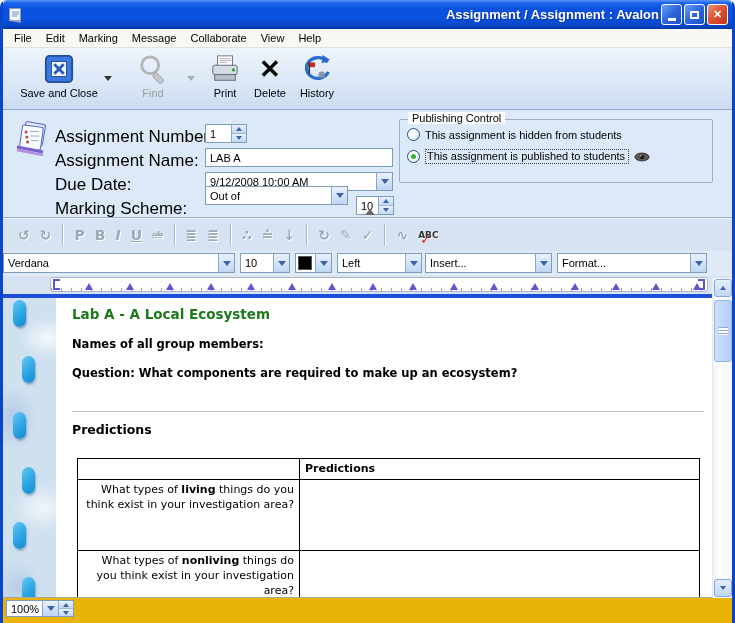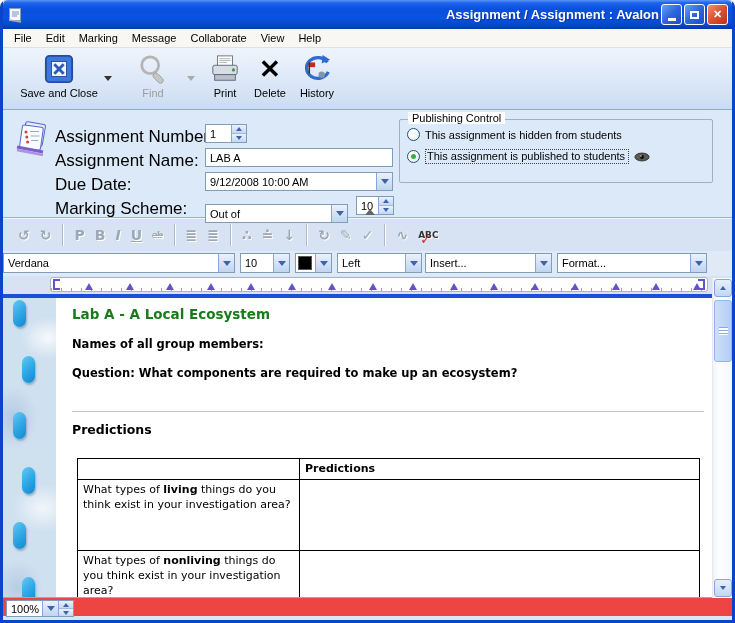--- a/index.html
+++ b/index.html
@@ -111,38 +111,38 @@
   .pill { position:absolute; width:13px; height:27px; border-radius:7px;
     background:linear-gradient(135deg,#66C8F2 0%,#2BA5E5 55%,#1388CC 100%); box-shadow:1px 2px 2px rgba(80,110,150,.45); }
   .doc-content { position:absolute; left:69px; top:0; right:28px; font-family:"DejaVu Sans", sans-serif; color:#000; }
   .doc-h1 { font-size:13.5px; font-weight:bold; margin-top:8px; }
   .doc-p  { font-size:11.5px; font-weight:bold; margin-top:15px; }
   .doc-hr { border:none; border-top:1px solid #C4C4C4; margin-top:31px; }
   .doc-h2 { font-size:12.5px; font-weight:bold; margin-top:10px; }
   .doc-table { border-collapse:collapse; margin-top:21px; margin-left:5px; width:623px;
     font-size:11px; font-family:"DejaVu Sans", sans-serif; }
   .doc-table td { border:1px solid #000; vertical-align:top; padding:2px 5px; line-height:15px; }
-  .doc-table .c1 { width:222px; }
+  .doc-table .c1 { width:222px;text-align:right; }
   .doc-table .hdr td { font-weight:bold; height:21px; }
   .doc-table .r1 td { height:71px; }
   .doc-table .r2 td { height:60px; }
 
   
   .vscroll { position:absolute; top:278px; right:0; width:20px; height:320px;
     background:linear-gradient(90deg,#F0F3F9,#FDFEFF 30%,#F4F7FC); border-left:1px solid #E4E9F2; z-index:6; }
   .sb-btn { position:absolute; left:1px; width:18px; height:18px; border:1px solid #88A5DE; border-radius:3px;
     background:linear-gradient(180deg,#E6EFFC,#C2D7F4); display:flex; align-items:center; justify-content:center; }
   .sb-btn.up { top:1px; } .sb-btn.down { bottom:1px; }
   .sb-thumb { position:absolute; left:1px; top:22px; width:18px; height:62px; border:1px solid #95B5E8; border-radius:3px;
     background:linear-gradient(90deg,#CDE0FB,#B3CDF6); }
   .sb-thumb::after { content:""; position:absolute; left:4px; top:26px; width:9px; height:8px;
     background:repeating-linear-gradient(180deg,#89AADB 0 1px,#fff 1px 3px); }
 
   
-  .status-bar { height:19px; background:#ef4444; border-top:1px solid #ACA899; position:relative; }
+  .status-bar { height:26px; background:#eab308; border-top:1px solid #ACA899; position:relative; }
   .zoom-ctrl { left:3px; top:2px; width:68px; }
 </style>
 </head>
 <body>
 
 <div id="window">
  <div id="inner">
 
   <div class="title-bar">
     <svg width="16" height="16" viewBox="0 0 16 16">
@@ -252,21 +252,21 @@
 
     <span class="f-label" style="top:65px;">Due Date:</span>
     <div class="ctrl" style="left:202px;top:62px;width:188px;">
       <span class="val">9/12/2008 10:00 AM</span>
       <span class="dd-btn">
             <span class="tri"></span>
           </span>
     </div>
 
     <span class="f-label" style="top:89px;">Marking Scheme:</span>
-    <div class="ctrl" style="left:202px;top:94px;width:143px;gap:16px;">
+    <div class="ctrl" style="left:202px;top:76px;width:143px;gap:16px;">
       <span class="val">Out of</span>
       <span class="dd-btn">
             <span class="tri"></span>
           </span>
     </div>
     <div class="ctrl" style="left:353px;top:86px;width:38px;">
       <span class="val">10</span>
       <span class="spin">
             <div class="u">
               <div class="tri-u"></div>

